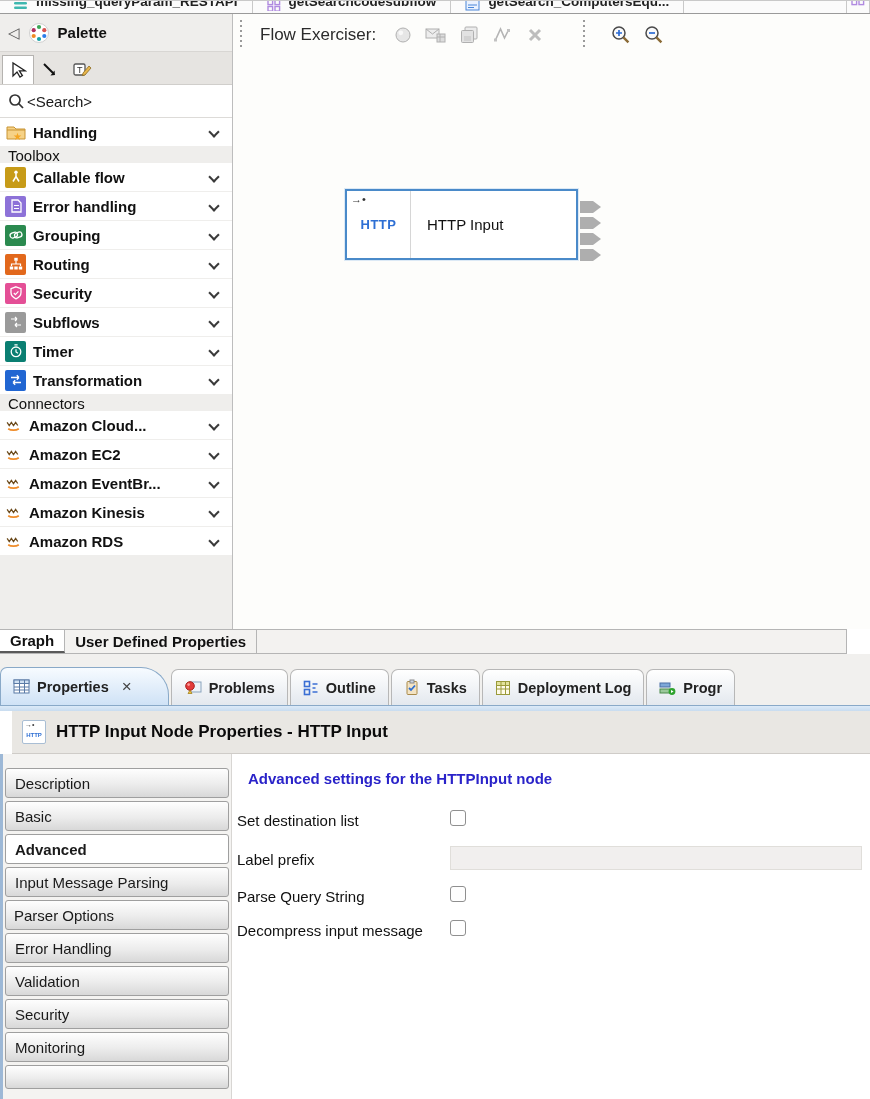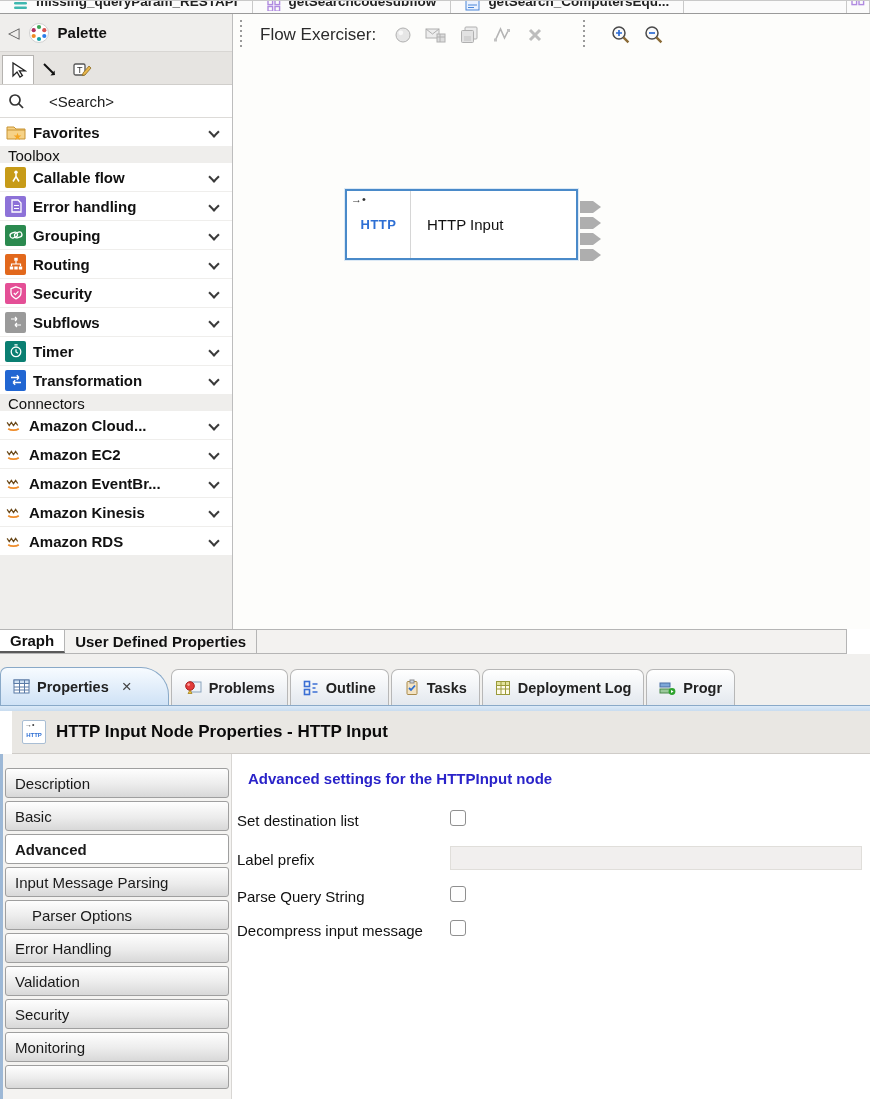--- a/index.html
+++ b/index.html
@@ -17,21 +17,21 @@
   .main{position:absolute;left:0;top:13px;width:870px;height:615px;display:flex;}
 
   
   .palette{width:233px;height:615px;background:#efeeec;border-right:1px solid #bdbdbd;position:relative;}
   .pal-head{height:38px;display:flex;align-items:center;gap:8px;padding:0 8px;border-bottom:1px solid #d8d6d3;}
   .pal-collapse{color:#555;font-size:15px;}
   .pal-title{font-weight:bold;font-size:15px;color:#111;}
   .pal-tools{height:33px;background:#e6e4e1;display:flex;align-items:flex-end;padding-left:2px;border-bottom:1px solid #d0cecb;}
   .ptool{width:32px;height:29px;display:flex;align-items:center;justify-content:center;}
   .ptool.sel{background:#fff;border:1px solid #b5b3b0;border-bottom:none;}
-  .pal-search{height:33px;background:#fff;border-bottom:1px solid #dddbd8;display:flex;align-items:center;gap:22px;padding:0 8px;}
+  .pal-search{height:33px;background:#fff;border-bottom:1px solid #dddbd8;display:flex;align-items:center;gap:0;padding:0 8px;}
   .pal-search input{border:none;outline:none;font-size:15px;color:#1a1a1a;width:150px;background:transparent;}
   .pal-search input::placeholder{color:#1a1a1a;opacity:1;}
   .pal-row{height:28px;background:#fff;display:flex;align-items:center;gap:7px;padding:0 10px 0 5px;margin-bottom:1px;}
   .pal-sect{height:16px;display:flex;align-items:center;padding:0 8px;font-weight:normal;font-size:15px;color:#111;}
   .pi{width:21px;height:21px;border-radius:2px;flex:0 0 21px;display:flex;align-items:center;justify-content:center;}
   .pal-row .lbl{flex:1;font-size:15px;color:#111;font-weight:bold;white-space:nowrap;overflow:hidden;}
   .chev{width:8px;height:8px;border-right:2px solid #3a3a3a;border-bottom:2px solid #3a3a3a;transform:rotate(45deg);margin-right:4px;flex:0 0 8px;}
   .aicon{width:17px;height:17px;flex:0 0 17px;}
   .star{color:#f5a623;font-size:10px;position:absolute;left:8px;bottom:1px;}
 
@@ -67,21 +67,21 @@
   .hicon{width:24px;height:24px;background:#fff;border:1px solid #a9bed4;border-radius:2px;position:relative;display:flex;align-items:flex-end;justify-content:center;flex:0 0 24px;}
   .hicon b{color:#2e6fd4;font-size:6px;letter-spacing:0;margin-bottom:5px;}
   .hicon i{position:absolute;top:0px;left:2px;font-size:7px;font-style:normal;color:#444;}
   .phead .ptitle{font-size:17px;font-weight:bold;color:#0a0a0a;}
 
   
   .pbody{position:absolute;left:0;top:753px;width:870px;height:346px;background:#fff;display:flex;}
   .pnav{width:232px;border-left:3px solid #9db8d6;background:#f4f3f1;padding:14px 4px 0 2px;border-right:1px solid #d8d6d3;text-align:center;}
   .pnav-btn{width:224px;height:30px;margin-bottom:3px;background:linear-gradient(#fefefe,#ececec 55%,#d8d8d8);border:1px solid #9f9f9f;border-radius:3px;display:flex;align-items:center;padding-left:9px;font-size:15px;color:#1a1a1a;}
   .pnav-btn.active{background:#fff;font-weight:bold;}
-  .pnav-btn.indent{padding-left:26px;}
+  .pnav-btn.indent{padding-left:8px;}
   .pnav-btn.stub{height:24px;}
   .pform{position:relative;flex:1;padding:0;}
   .pform-title{position:absolute;left:16px;top:16px;font-size:15px;font-weight:bold;color:#2a23c9;}
   .frow-label{position:absolute;left:5px;font-size:15px;color:#111;}
   .cbox{position:absolute;left:218px;width:16px;height:16px;background:#fefefe;border:1px solid #8f8f8f;border-radius:3px;}
   .tfield{position:absolute;left:218px;right:8px;height:24px;background:#f1efee;border:1px solid #e0deda;}
 
   svg{display:block;}
 </style>
 </head>
@@ -180,21 +180,21 @@
       </div>
 
       <div class="pal-row" style="position:relative;">
         <span class="pi" style="background:transparent;position:relative;">
           <svg width="20" height="17" viewBox="0 0 20 17">
               <path d="M1 3h7l2 2h9v10H1z" fill="#f6d287" stroke="#c89434"></path>
               <path d="M1 6h18" stroke="#c89434"></path>
             </svg>
           <span class="star">★</span>
         </span>
-        <span class="lbl">Favorites</span>
+        <span class="lbl">Handling</span>
         <span class="chev"></span>
       </div>
 
       <div class="pal-sect">Toolbox</div>
 
       <div class="pal-row">
         <span class="pi" style="background: rgb(199, 155, 24);">
             <svg width="16" height="16" viewBox="0 0 16 16">
               <circle cx="8" cy="3.2" r="1.7" fill="#fff"></circle>
               <path d="M8 4.5v3M5 12.5l3-5 3 5" stroke="#fff" fill="none" stroke-width="1.5"></path>

